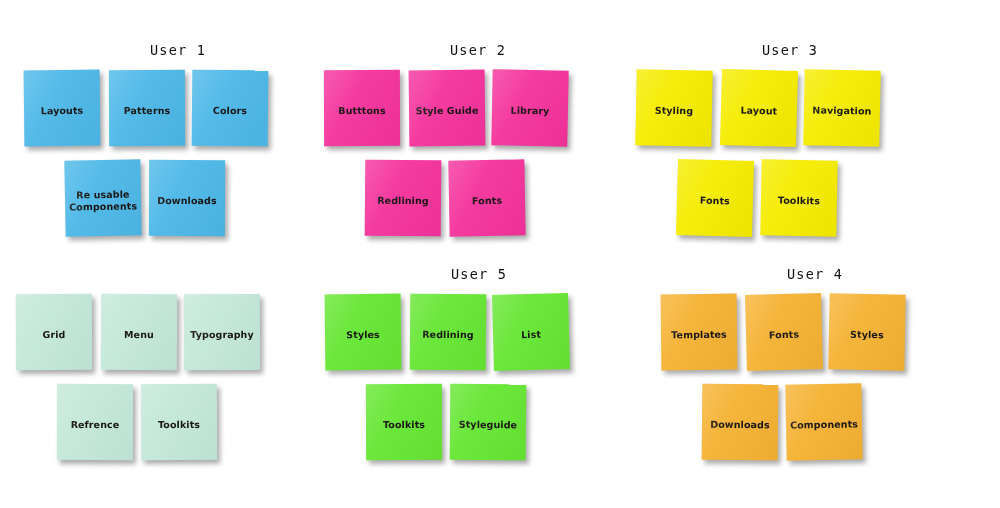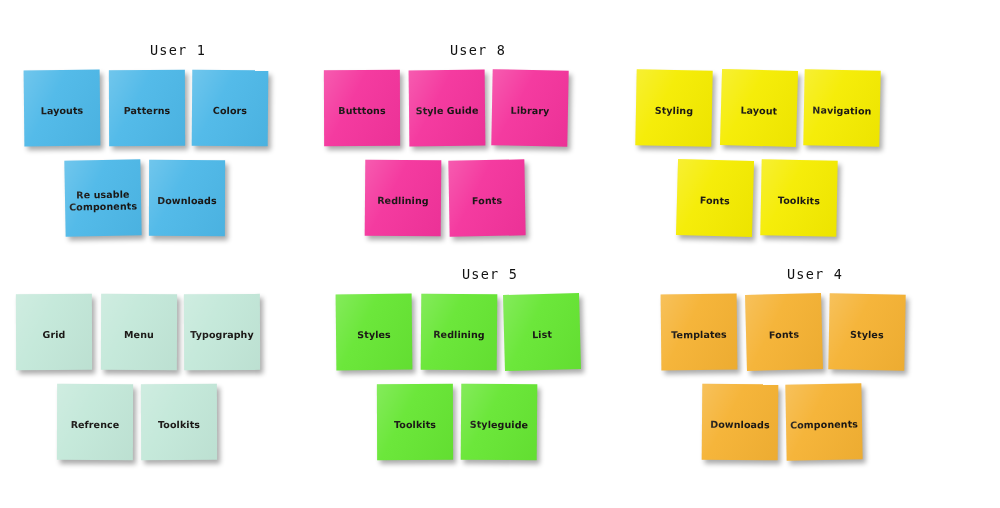--- a/index.html
+++ b/index.html
@@ -89,21 +89,21 @@
   .r1c2 { left: 91px;  top: 6px;  }
   .r1c3 { left: 174px; top: 6px;  }
   .r2c1 { left: 47px;  top: 96px; }
   .r2c2 { left: 131px; top: 96px; }
 
   
   #group-user-1 { left: 18px;  top: 42px;  }
   #group-user-2 { left: 318px; top: 42px;  }
   #group-user-3 { left: 630px; top: 42px;  }
   #group-user-4 { left: 10px;  top: 266px; }
-  #group-user-5 { left: 330px; top: 266px; text-decoration: underline; }
+  #group-user-5 { left: 319px; top: 266px; text-decoration: underline; }
   #group-user-6 { left: 655px; top: 266px; }
 
   
   .t-a { transform: rotate(-0.6deg); }
   .t-b { transform: rotate(0.5deg);  }
   .t-c { transform: rotate(-0.2deg); }
   .t-d { transform: rotate(1.1deg);  }
   .t-e { transform: rotate(-1.0deg); }
   .t-f { transform: rotate(1.6deg);  }
   .t-g { transform: rotate(0.2deg);  }
@@ -130,41 +130,42 @@
           <span>Re usable
 Components</span>
         </div>
       <div class="note r2c2 t-g" style="background: rgb(77, 184, 232);">
           <span>Downloads</span>
         </div>
     </div>
   </div>
 
   <div class="group" id="group-user-2">
-    <div class="group-title">User 8</div>
+    <div class="group-title">User 2</div>
     <div class="notes">
       <div class="note r1c1 t-c" style="background: rgb(244, 51, 156);">
           <span>Butttons</span>
         </div>
       <div class="note r1c2 t-a" style="background: rgb(244, 51, 156);">
           <span>Style Guide</span>
         </div>
       <div class="note r1c3 t-d" style="background: rgb(244, 51, 156);">
           <span>Library</span>
         </div>
       <div class="note r2c1 t-b" style="background: rgb(244, 51, 156);">
           <span>Redlining</span>
         </div>
       <div class="note r2c2 t-e" style="background: rgb(244, 51, 156);">
           <span>Fonts</span>
         </div>
     </div>
   </div>
 
   <div class="group" id="group-user-3">
+    <div class="group-title">User 3</div>
     <div class="notes">
       <div class="note r1c1 t-d" style="background: rgb(245, 236, 0);">
           <span>Styling</span>
         </div>
       <div class="note r1c2 t-f" style="background: rgb(245, 236, 0);">
           <span>Layout</span>
         </div>
       <div class="note r1c3 t-d" style="background: rgb(245, 236, 0);">
           <span>Navigation</span>
         </div>

